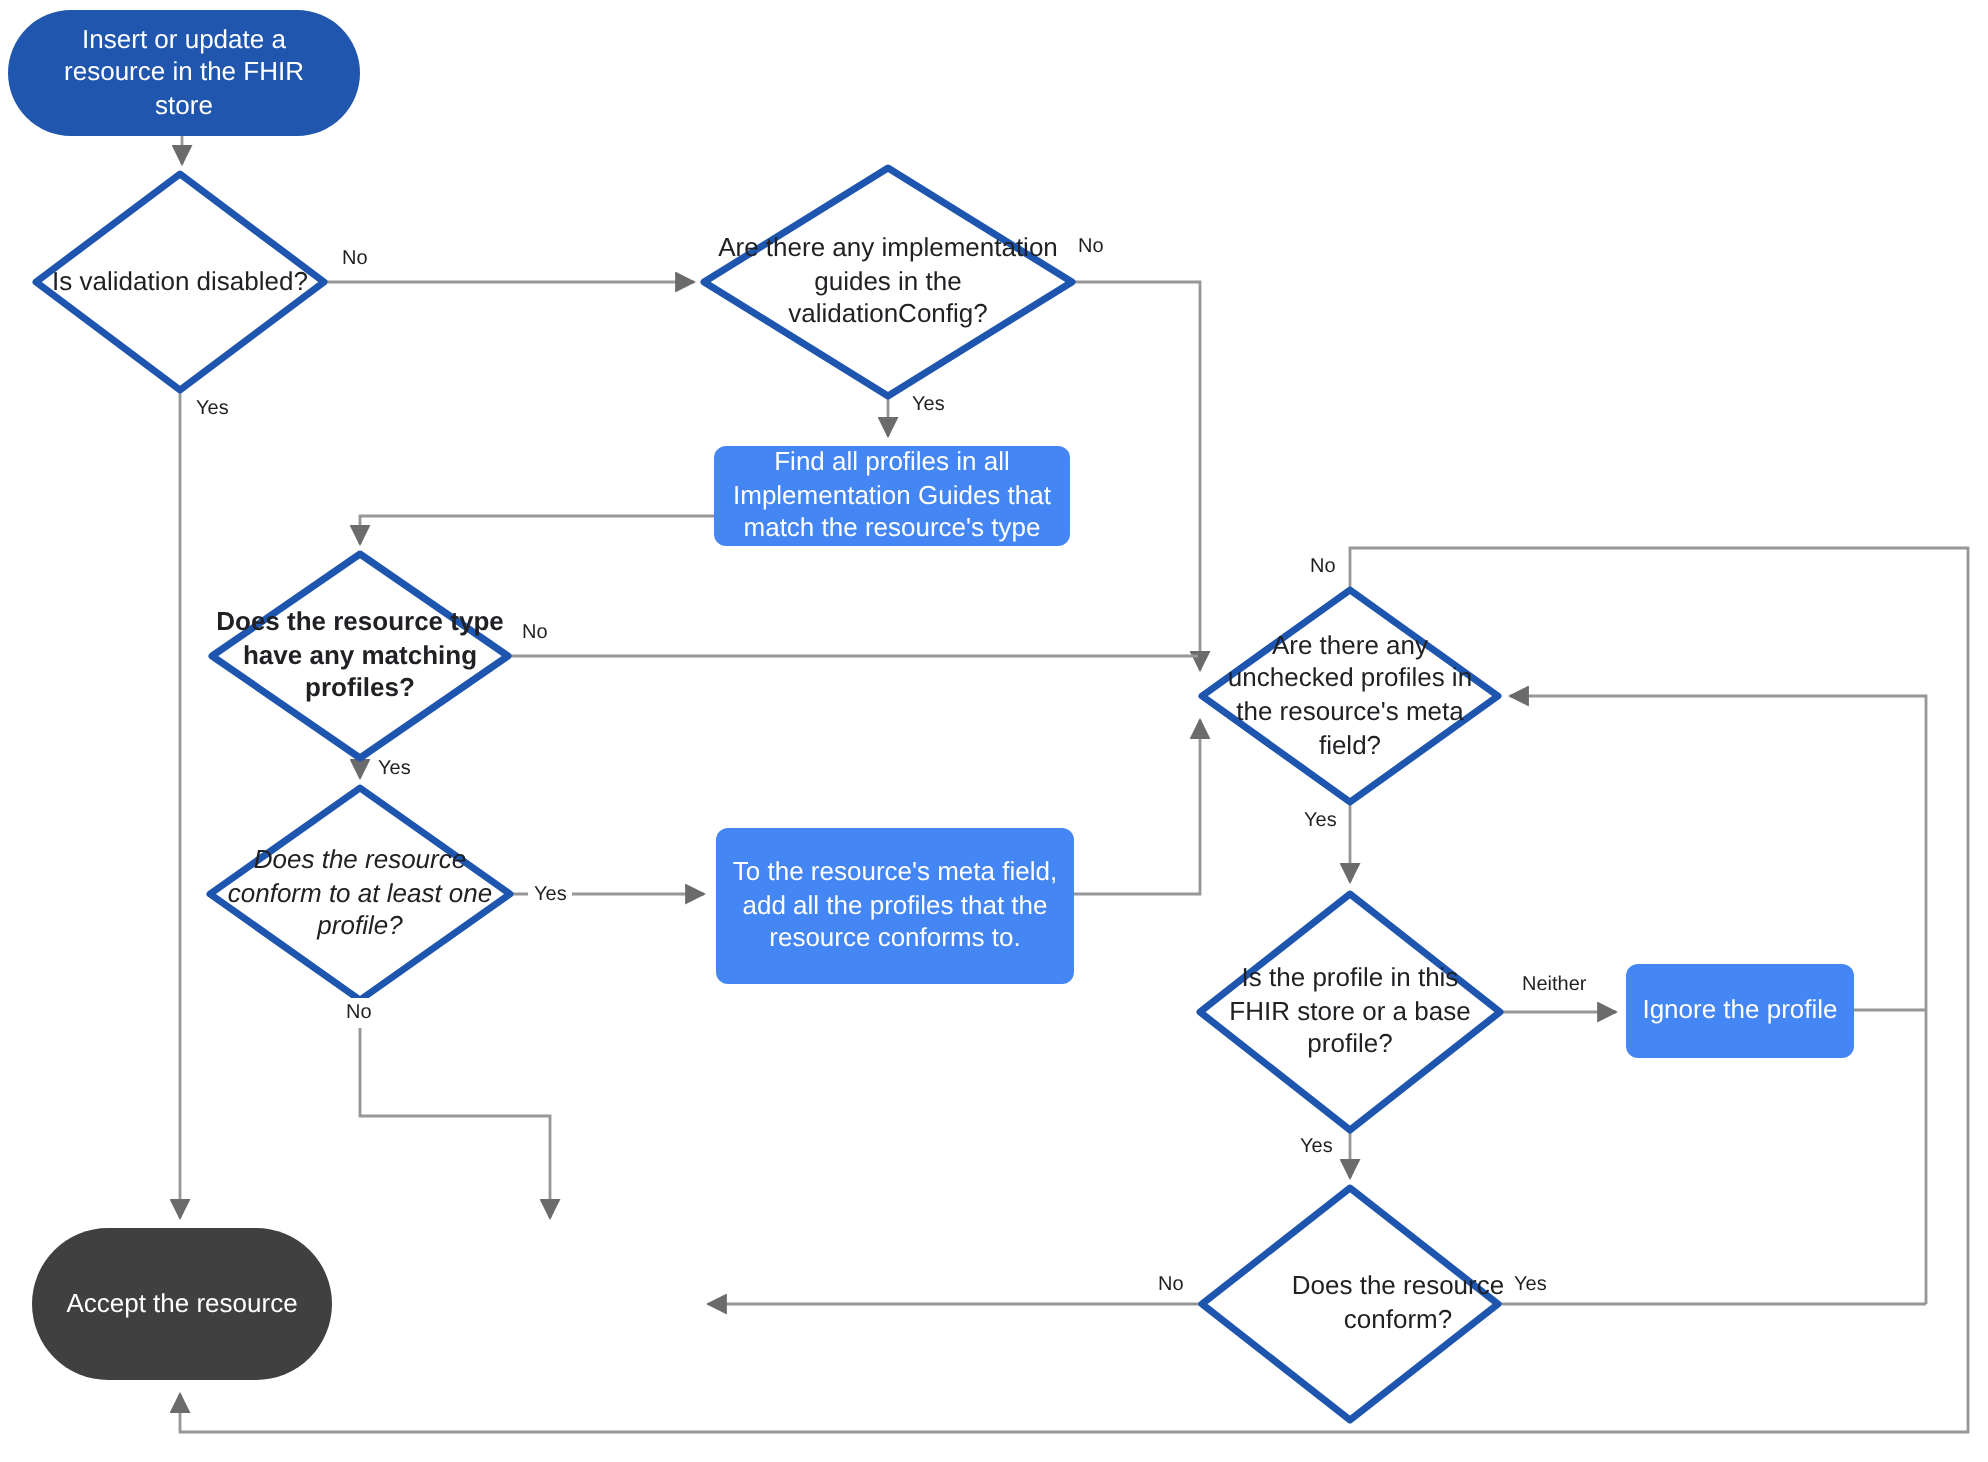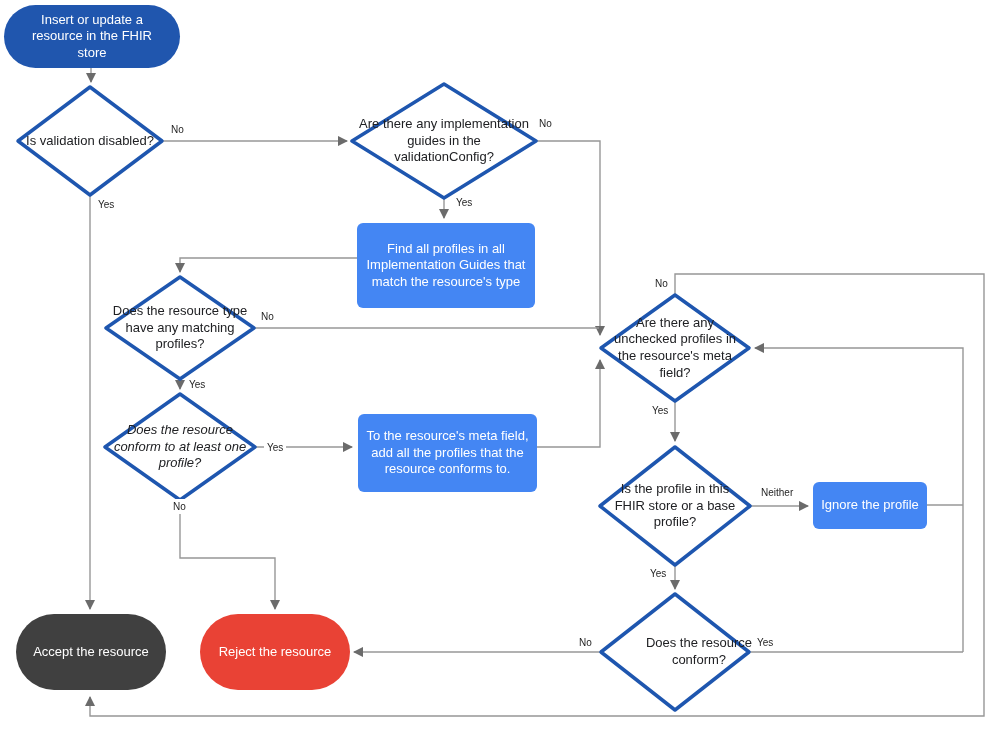--- a/index.html
+++ b/index.html
@@ -62,43 +62,40 @@
       <polygon points="675,295 749,348 675,401 601,348"></polygon>
       <polygon points="675,447 750,506 675,565 600,506"></polygon>
       <polygon points="675,594 749,652 675,710 601,652"></polygon>
     </g>
   </svg>
 
   <div class="node terminal start" style="left:4px;top:5px;width:176px;height:63px;padding:0 12px;">
     <span>Insert or update a resource in the FHIR store</span>
   </div>
 
-  <div class="node process" style="left:357px;top:223px;width:178px;height:85px;padding:0 5px;">
+  <div class="node process" style="left:357px;top:223px;width:178px;height:50px;padding:0 5px;">
     <span>Find all profiles in all Implementation Guides that match the resource's type</span>
   </div>
 
   <div class="node process" style="left:358px;top:414px;width:179px;height:78px;padding:0 2px;">
     <span>To the resource's meta field, add all the profiles that the resource conforms to.</span>
   </div>
 
   <div class="node process" style="left:813px;top:482px;width:114px;height:47px;padding:4px 4px;">
     <span>Ignore the profile</span>
   </div>
 
   <div class="node terminal accept" style="left:16px;top:614px;width:150px;height:76px;padding:0 14px;">
     <span>Accept the resource</span>
   </div>
 
-  <div class="node terminal reject" style="left:200px;top:614px;width:150px;height:76px;padding:0 14px;">
-    <span>Reject the resource</span>
-  </div>
 
   <div class="dlabel" style="left:18px;top:87px;width:144px;height:108px;">Is validation disabled?</div>
   <div class="dlabel" style="left:357px;top:84px;width:174px;height:114px;">Are there any implementation guides in the validationConfig?</div>
-  <div class="dlabel" style="left:108px;top:277px;width:144px;height:102px;">Does the resource type have any matching profiles?</div>
+  <div class="dlabel" style="left:108px;top:277px;width:144px;height:102px;font-weight:bold;">Does the resource type have any matching profiles?</div>
   <div class="dlabel" style="left:107px;top:394px;width:146px;height:106px;font-style:italic;">Does the resource conform to at least one profile?</div>
   <div class="dlabel" style="left:607px;top:295px;width:136px;height:106px;">Are there any unchecked profiles in the resource's meta field?</div>
   <div class="dlabel" style="left:605px;top:447px;width:140px;height:118px;">Is the profile in this FHIR store or a base profile?</div>
   <div class="dlabel" style="left:637px;top:594px;width:124px;height:116px;">Does the resource conform?</div>
 
   <div class="elabel" style="left:168px;top:122px;">No</div>
   <div class="elabel" style="left:95px;top:197px;">Yes</div>
   <div class="elabel" style="left:536px;top:116px;">No</div>
   <div class="elabel" style="left:453px;top:195px;">Yes</div>
   <div class="elabel" style="left:258px;top:309px;">No</div>

